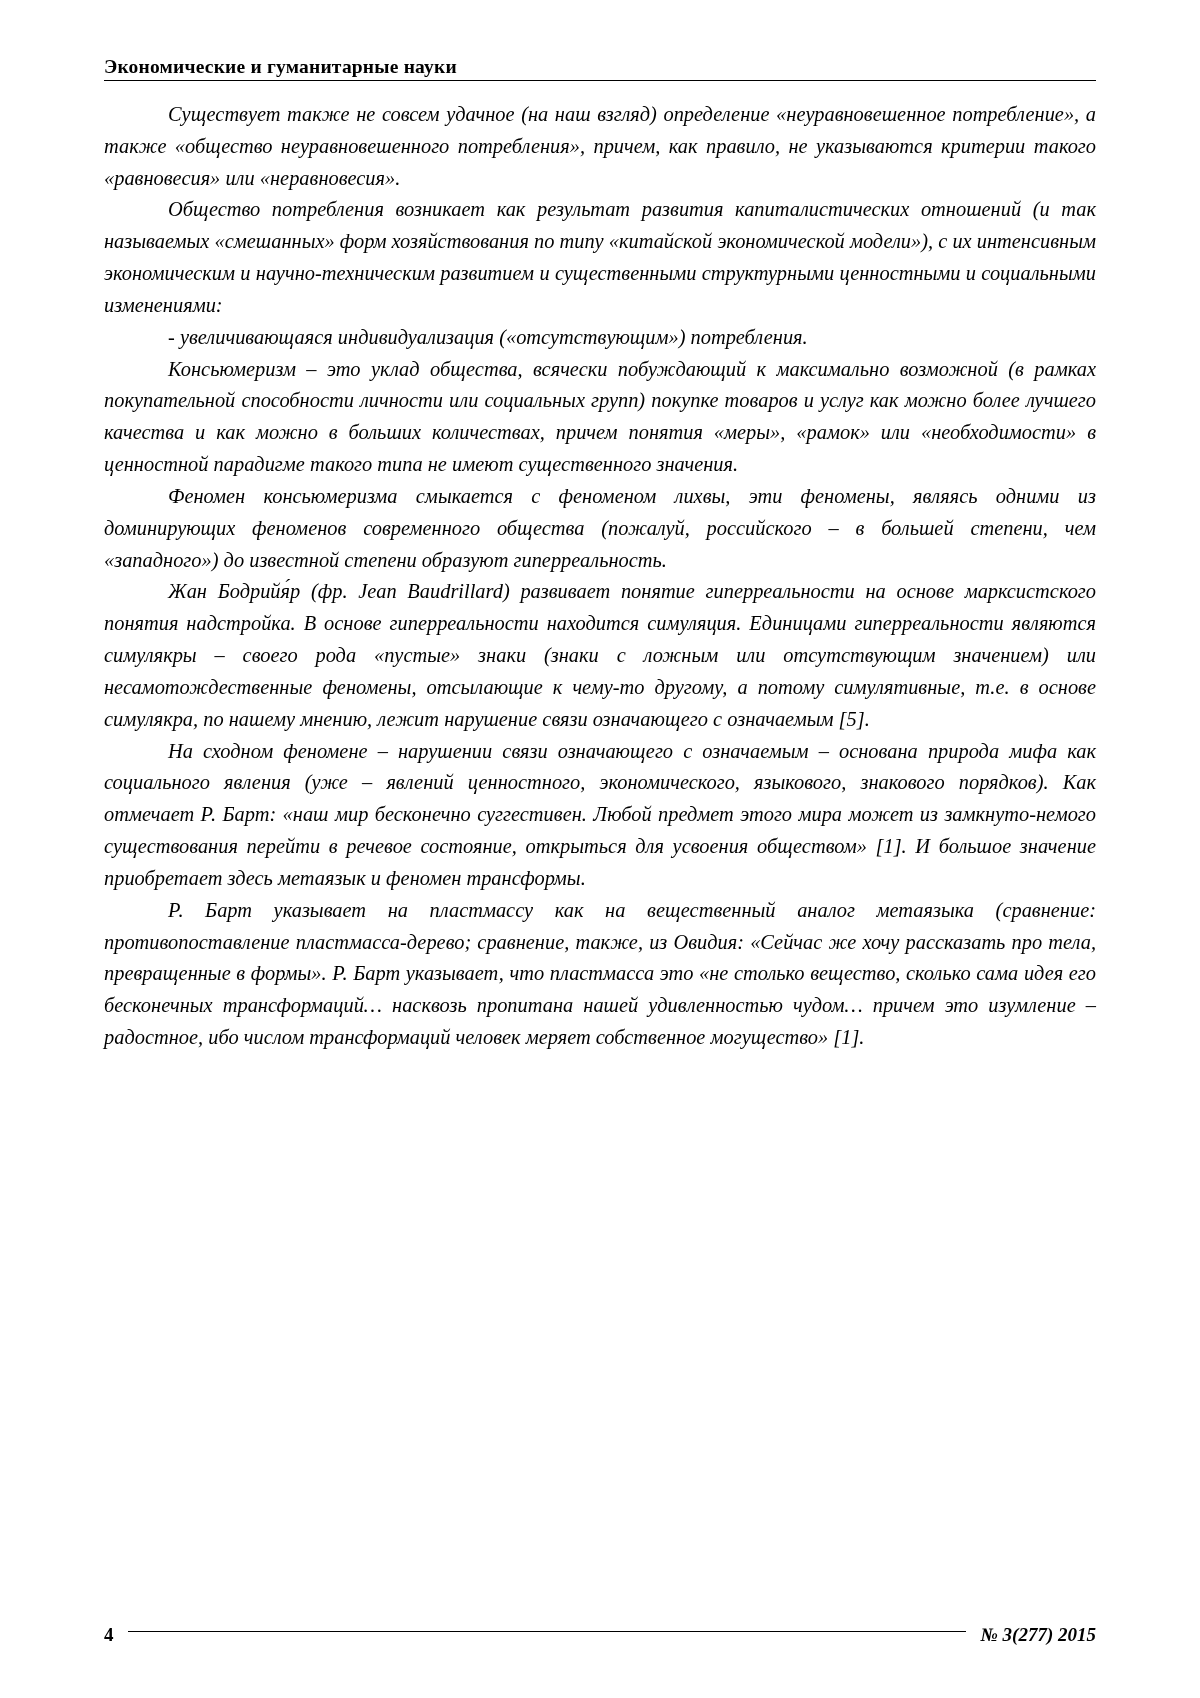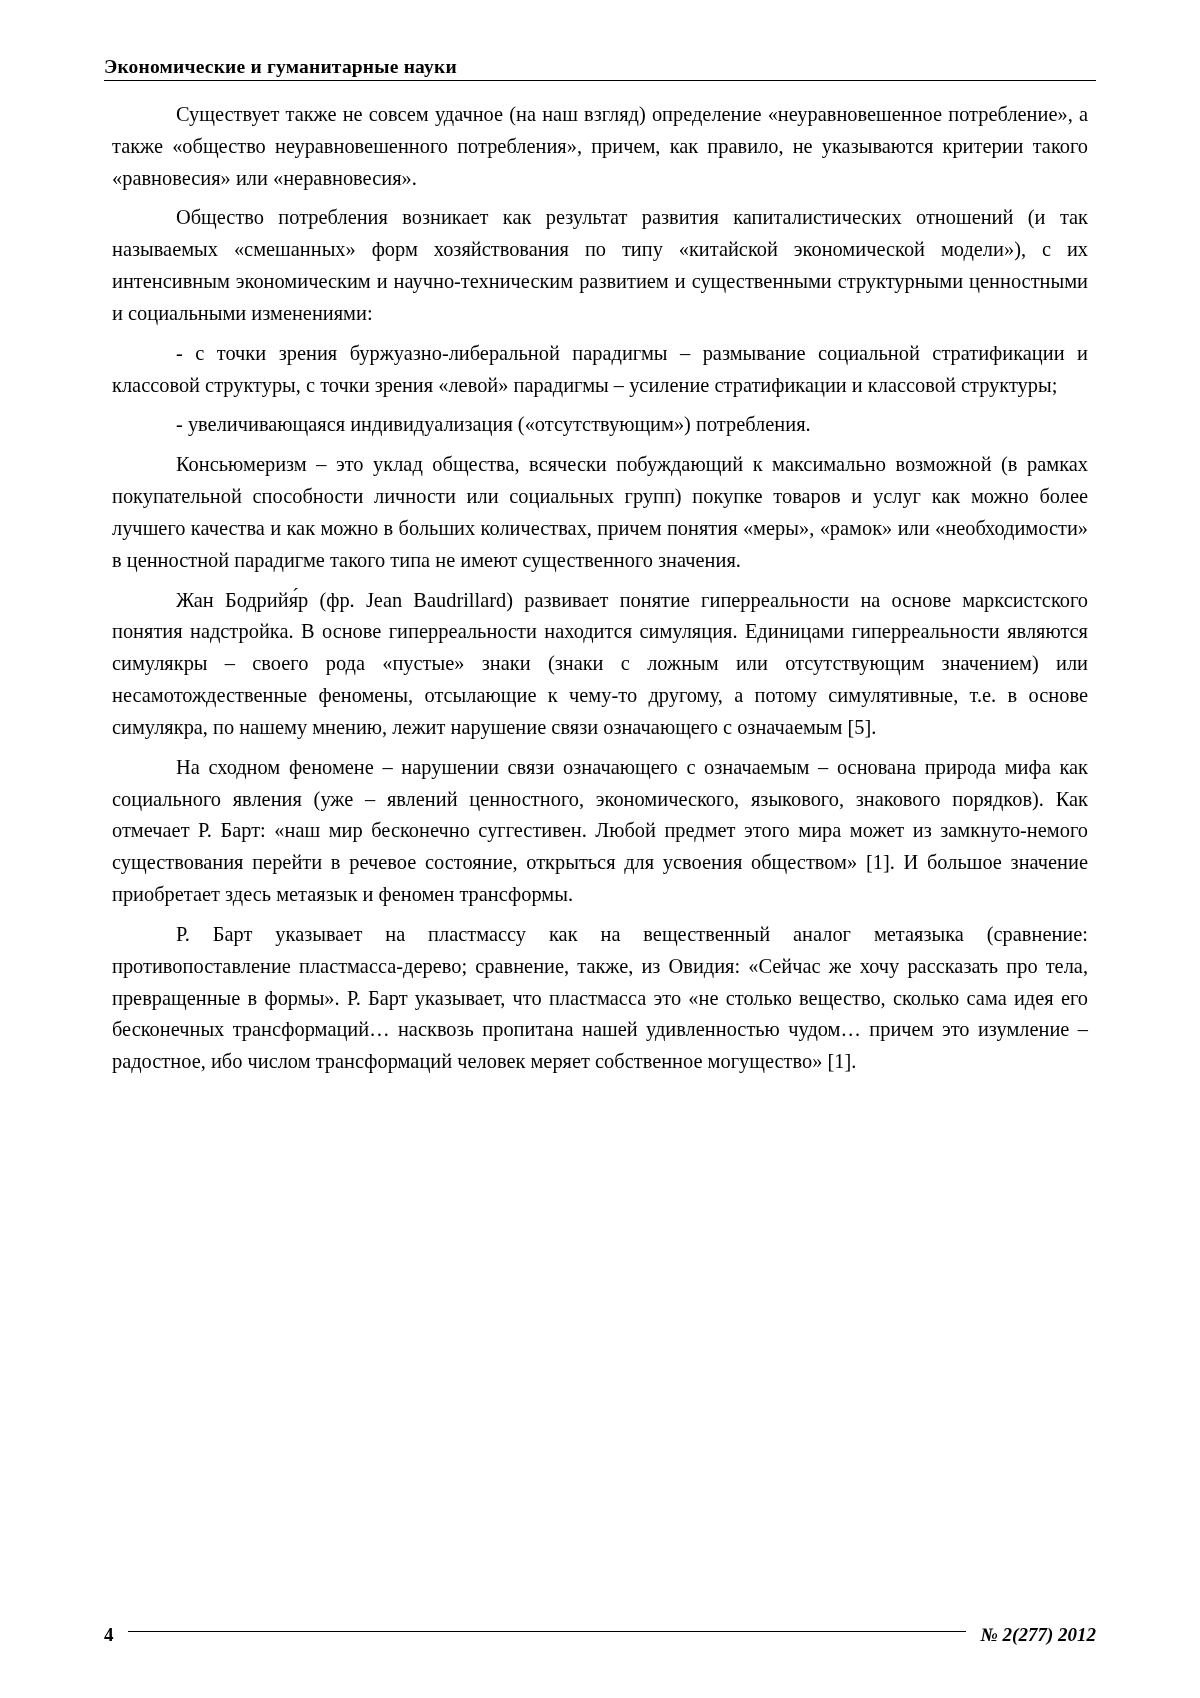--- a/index.html
+++ b/index.html
@@ -38,22 +38,23 @@
     margin-top: -2px;
   }
   .body-text {
     font-size: 20.4px;
     line-height: 1.56;
     text-align: justify;
     text-justify: inter-word;
     hyphens: none;
   }
   .body-text p {
-    margin: 8px;
+    margin: 0;
     text-indent: 64px;
+    font-style: italic;
   }
   .footer {
     position: absolute;
     left: 104px;
     right: 104px;
     bottom: 52px;
     display: flex;
     align-items: center;
     justify-content: space-between;
   }
@@ -81,27 +82,27 @@
 <div class="page">
 
   <div class="header">
     <div class="header-title">Экономические и гуманитарные науки</div>
     <div class="header-rule"></div>
   </div>
 
   <div class="body-text">
     <p>Существует также не совсем удачное (на наш взгляд) определение «неуравновешенное потребление», а также «общество неуравновешенного потребления», причем, как правило, не указываются критерии такого «равновесия» или «неравновесия».</p>
     <p>Общество потребления возникает как результат развития капиталистических отношений (и так называемых «смешанных» форм хозяйствования по типу «китайской экономической модели»), с их интенсивным экономическим и научно-техническим развитием и существенными структурными ценностными и социальными изменениями:</p>
-    <p>- с точки зрения буржуазно-либеральной парадигмы – размывание социальной стратификации и классовой структуры, с точки зрения «левой» парадигмы – усиление стратификации и классовой структуры;</p>
     <p>- увеличивающаяся индивидуализация («отсутствующим») потребления.</p>
     <p>Консьюмеризм – это уклад общества, всячески побуждающий к максимально возможной (в рамках покупательной способности личности или социальных групп) покупке товаров и услуг как можно более лучшего качества и как можно в больших количествах, причем понятия «меры», «рамок» или «необходимости» в ценностной парадигме такого типа не имеют существенного значения.</p>
+    <p>Феномен консьюмеризма смыкается с феноменом лихвы, эти феномены, являясь одними из доминирующих феноменов современного общества (пожалуй, российского – в большей степени, чем «западного») до известной степени образуют гиперреальность.</p>
     <p>Жан Бодрийя́р (фр. Jean Baudrillard) развивает понятие гиперреальности на основе марксистского понятия надстройка. В основе гиперреальности находится симуляция. Единицами гиперреальности являются симулякры – своего рода «пустые» знаки (знаки с ложным или отсутствующим значением) или несамотождественные феномены, отсылающие к чему-то другому, а потому симулятивные, т.е. в основе симулякра, по нашему мнению, лежит нарушение связи означающего с означаемым [5].</p>
     <p>На сходном феномене – нарушении связи означающего с означаемым – основана природа мифа как социального явления (уже – явлений ценностного, экономического, языкового, знакового порядков). Как отмечает Р. Барт: «наш мир бесконечно суггестивен. Любой предмет этого мира может из замкнуто-немого существования перейти в речевое состояние, открыться для усвоения обществом» [1]. И большое значение приобретает здесь метаязык и феномен трансформы.</p>
     <p>Р. Барт указывает на пластмассу как на вещественный аналог метаязыка (сравнение: противопоставление пластмасса-дерево; сравнение, также, из Овидия: «Сейчас же хочу рассказать про тела, превращенные в формы». Р. Барт указывает, что пластмасса это «не столько вещество, сколько сама идея его бесконечных трансформаций… насквозь пропитана нашей удивленностью чудом… причем это изумление – радостное, ибо числом трансформаций человек меряет собственное могущество» [1].</p>
   </div>
 
   <div class="footer">
     <div class="footer-page">4</div>
     <div class="footer-rule"></div>
-    <div class="footer-issue">№ 2(277) 2012</div>
+    <div class="footer-issue">№ 3(277) 2015</div>
   </div>
 
 </div>
 
 </body></html>

